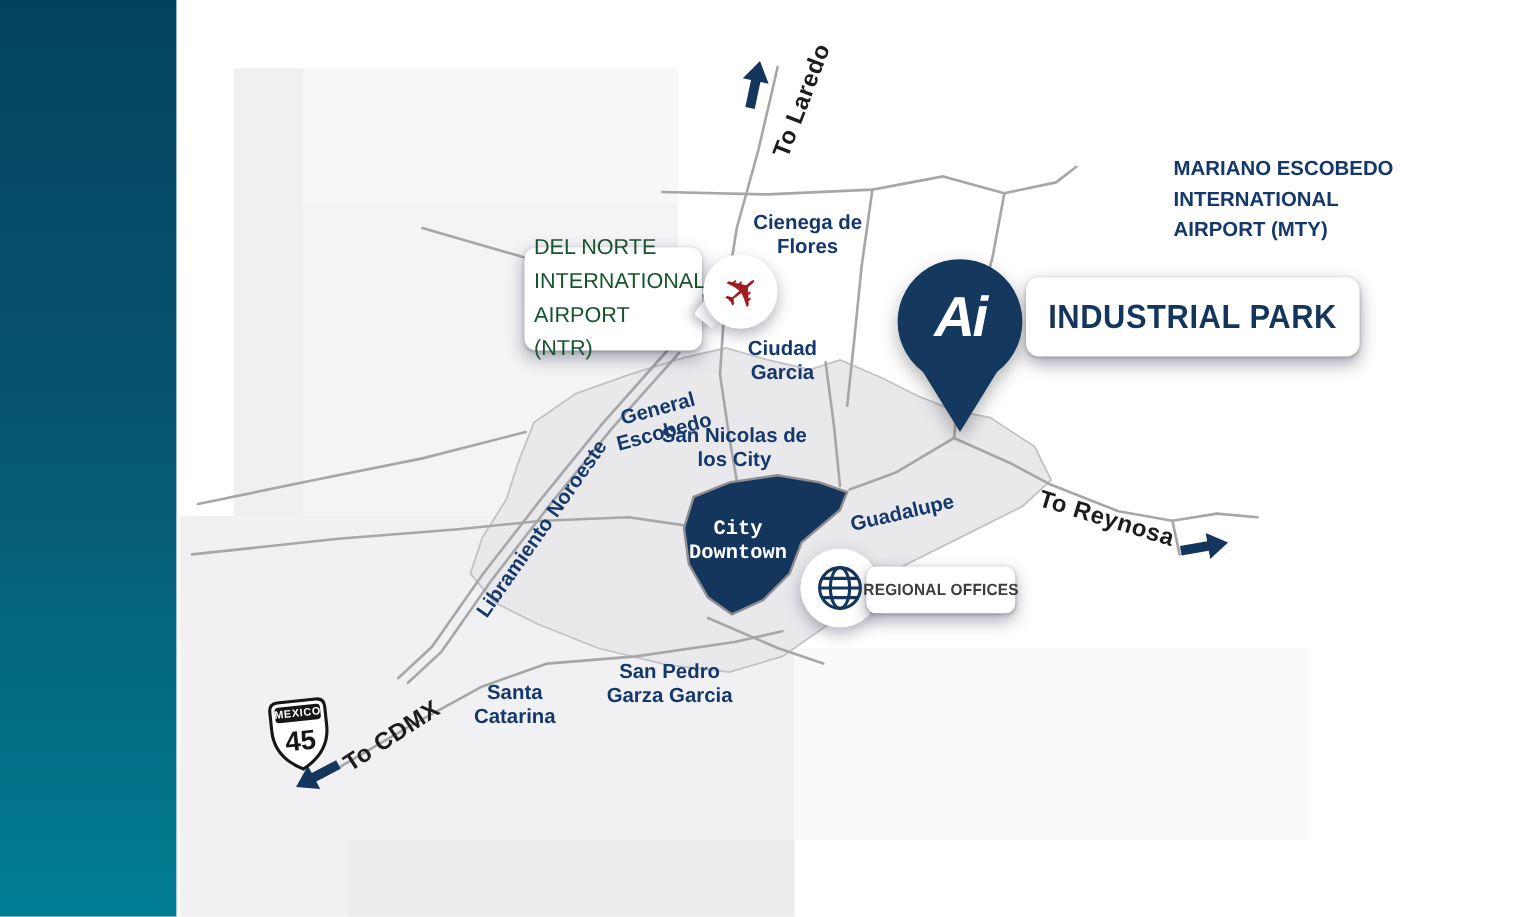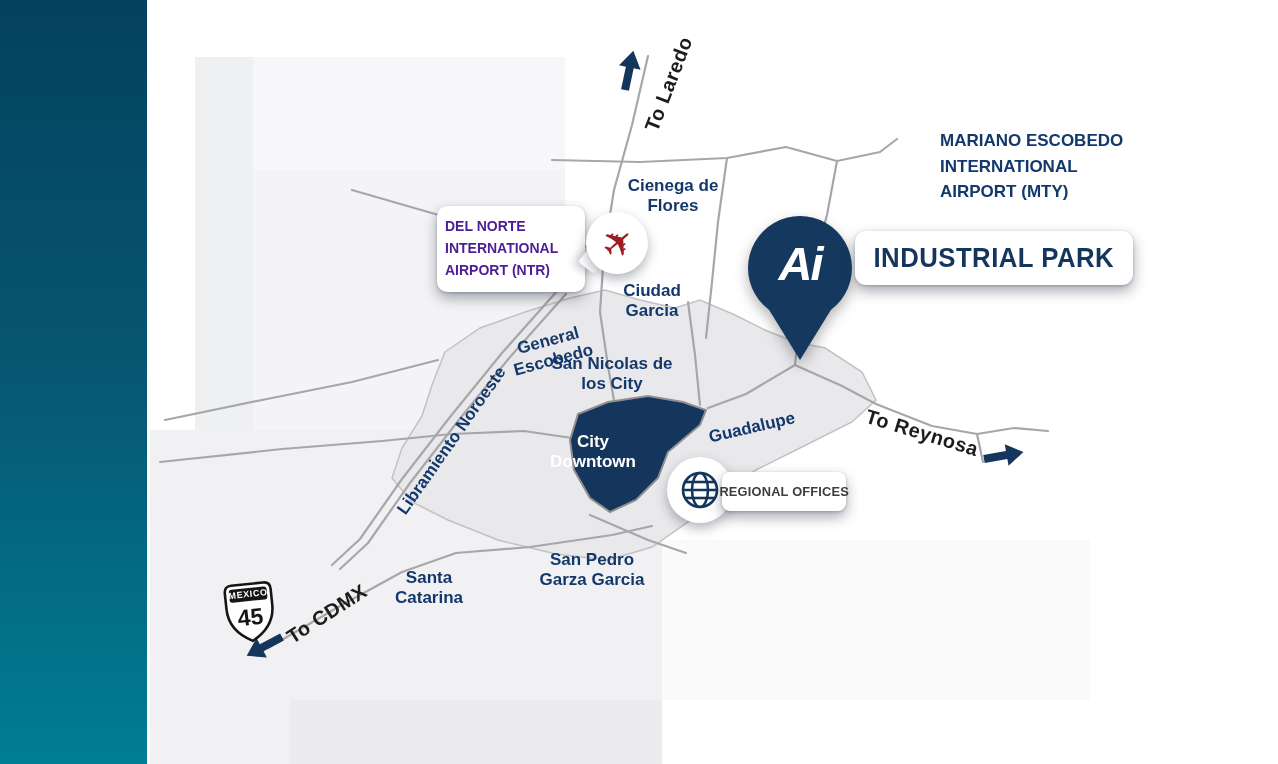--- a/index.html
+++ b/index.html
@@ -17,35 +17,35 @@
   .art{position:absolute;left:0;top:0;width:1278px;height:764px;}
 
   
   .label{position:absolute;transform:translate(-50%,-50%);
     color:#14386b;font-weight:bold;font-size:17px;line-height:1.2;
     text-align:center;white-space:pre-line;}
   .label.rot15{transform:translate(-50%,-50%) rotate(-15deg);}
   .label.rot13{transform:translate(-50%,-50%) rotate(-13deg);}
   .label.rot55{transform:translate(-50%,-50%) rotate(-55deg);white-space:nowrap;}
   .label.white{color:#ffffff;}
-  .label.left{text-align:left;}
+  .label.left{text-align:left;margin-left:38px;}
 
   .dir{position:absolute;color:#1c1c1c;font-weight:bold;font-size:20px;
     white-space:nowrap;letter-spacing:0.5px;}
   .dir.laredo{transform:translate(-50%,-50%) rotate(-69deg);}
   .dir.reynosa{transform:translate(-50%,-50%) rotate(17deg);}
   .dir.cdmx{transform:translate(-50%,-50%) rotate(-33deg);}
 
   
   .card{position:absolute;background:#ffffff;border-radius:10px;
     box-shadow:0 6px 14px rgba(35,40,60,0.40),0 1px 3px rgba(35,40,60,0.25);
     display:flex;align-items:center;justify-content:center;}
   .card.ntr{left:437px;top:206px;width:148px;height:86px;}
-  .card.ntr .txt{color:#4c1d95;font-weight:bold;font-size:14px;line-height:1.55;text-align:left;width:132px;}
-  .card.park{left:855px;top:231px;width:278px;height:54px;border-radius:11px;}
+  .card.ntr .txt{color:#14532d;font-weight:normal;font-size:18px;line-height:1.55;text-align:left;width:132px;}
+  .card.park{left:855px;top:231px;width:278px;height:66px;border-radius:11px;}
   .card.park .txt{color:#14365c;font-weight:bold;font-size:28px;letter-spacing:0.5px;
     transform:scaleX(0.92);white-space:nowrap;}
   .card.ro{left:722px;top:472px;width:124px;height:39px;border-radius:8px;}
   .card.ro .txt{color:#3d3d3d;font-weight:bold;font-size:13.5px;letter-spacing:0.2px;
     transform:scaleX(0.95);white-space:nowrap;}
 
   
   .plane-badge{position:absolute;left:586px;top:212px;width:62px;height:62px;}
   .plane-badge .tail{position:absolute;left:-4px;top:38px;width:20px;height:20px;background:#ffffff;
     transform:rotate(38deg);border-radius:3px;box-shadow:-3px 4px 8px rgba(35,40,60,0.25);}
@@ -119,24 +119,24 @@
   <div class="dir laredo" style="left:669px;top:84px;">To Laredo</div>
   <div class="dir reynosa" style="left:922px;top:433px;">To Reynosa</div>
   <div class="dir cdmx" style="left:327px;top:614px;">To CDMX</div>
 
   <div class="label left" style="left:940px;top:128px;transform:none;width:215px;font-size:17px;line-height:1.5;">MARIANO ESCOBEDO INTERNATIONAL AIRPORT (MTY)</div>
 
   <div class="label" style="left:673px;top:196px;width:104px;">Cienega de Flores</div>
   <div class="label" style="left:652px;top:301px;width:92px;">Ciudad Garcia</div>
   <div class="label rot15" style="left:551px;top:351px;width:100px;">General Escobedo</div>
   <div class="label" style="left:612px;top:374px;width:125px;">San Nicolas de los City</div>
-  <div class="label white" style="left:593px;top:452px;width:95px;">City Downtown</div>
+  <div class="label white" style="left:615px;top:452px;width:95px;font-family:Liberation Mono, monospace;">City Downtown</div>
   <div class="label rot13" style="left:752px;top:428px;white-space:nowrap;">Guadalupe</div>
   <div class="label" style="left:429px;top:588px;width:92px;">Santa Catarina</div>
-  <div class="label" style="left:592px;top:570px;width:135px;text-align:center;">San Pedro Garza Garcia</div>
+  <div class="label" style="left:558px;top:570px;width:135px;text-align:center;">San Pedro Garza Garcia</div>
 
   <div class="label rot55" style="left:452px;top:441px;">Libramiento Noroeste</div>
 
   <div class="card ntr">
     <div class="txt">DEL NORTE INTERNATIONAL AIRPORT (NTR)</div>
   </div>
 
   <div class="plane-badge">
     <div class="tail"></div>
     <div class="circle">

